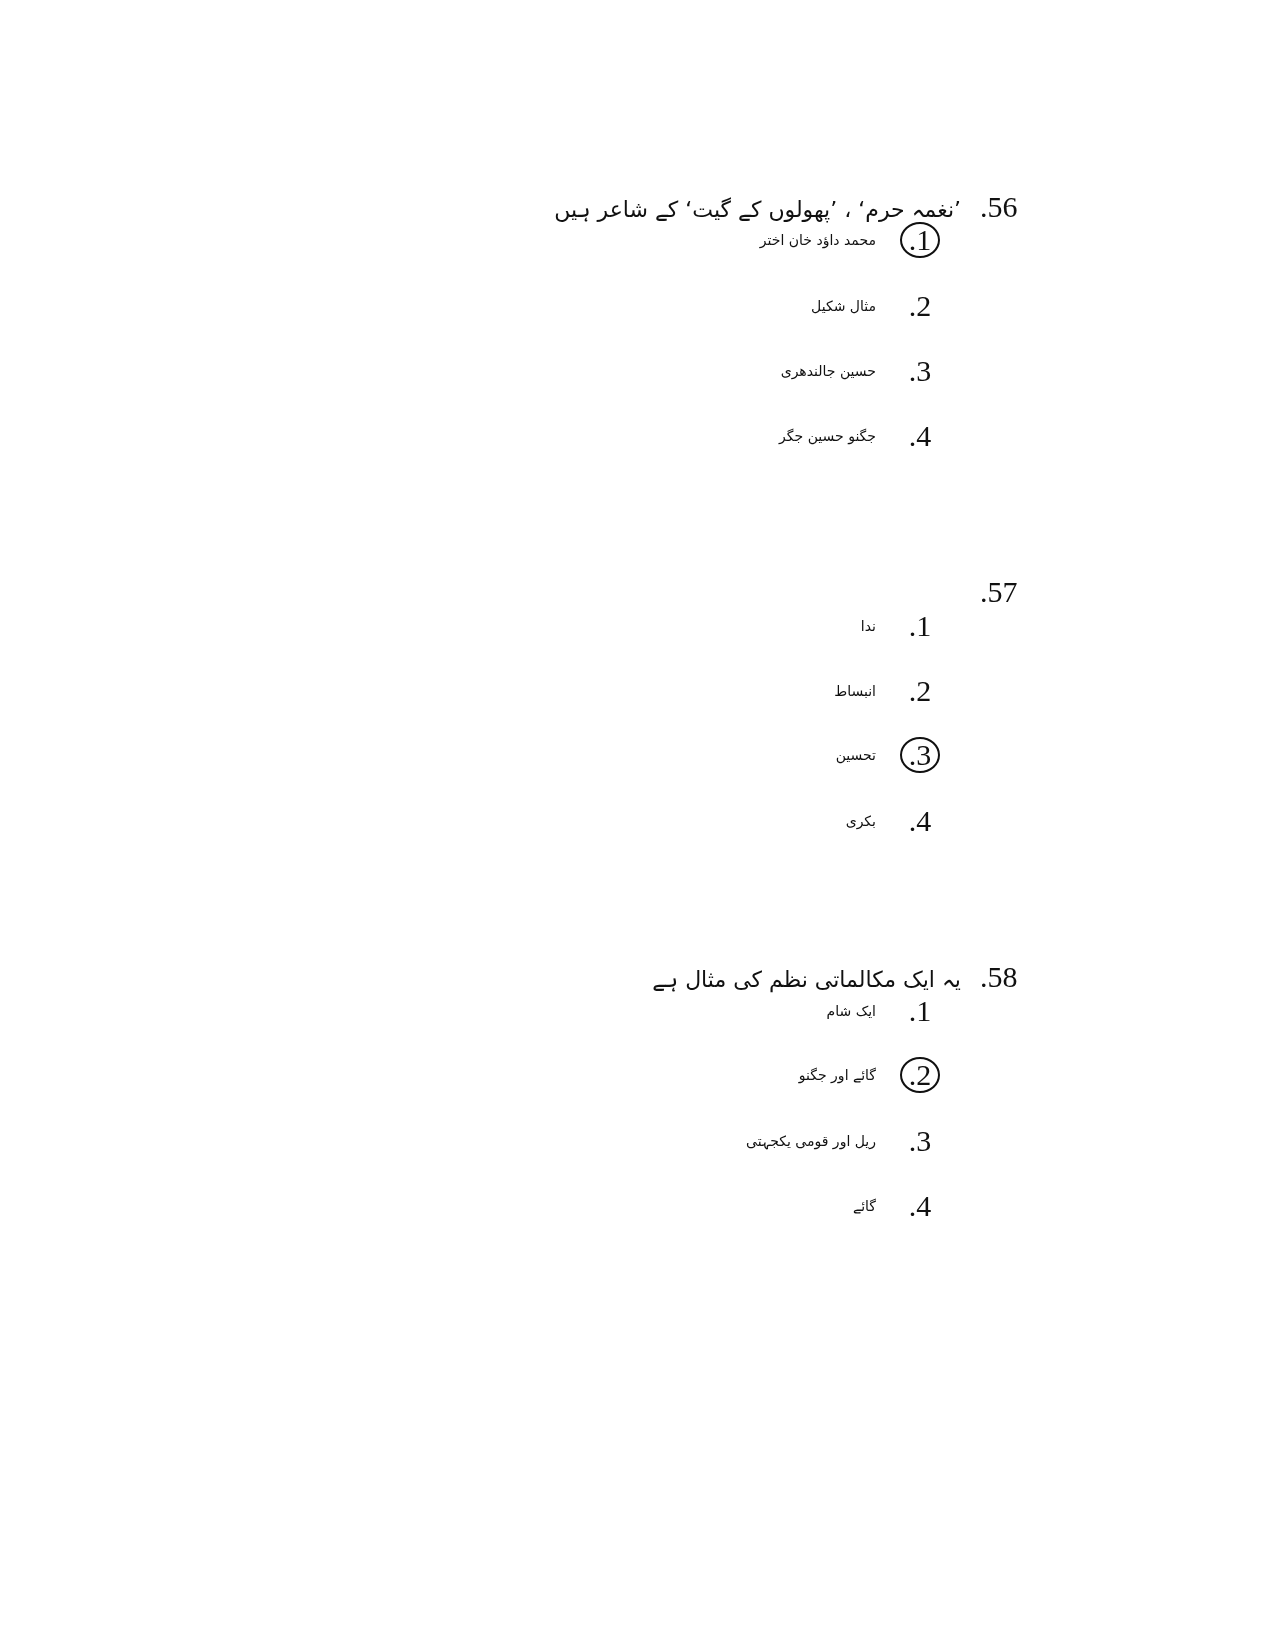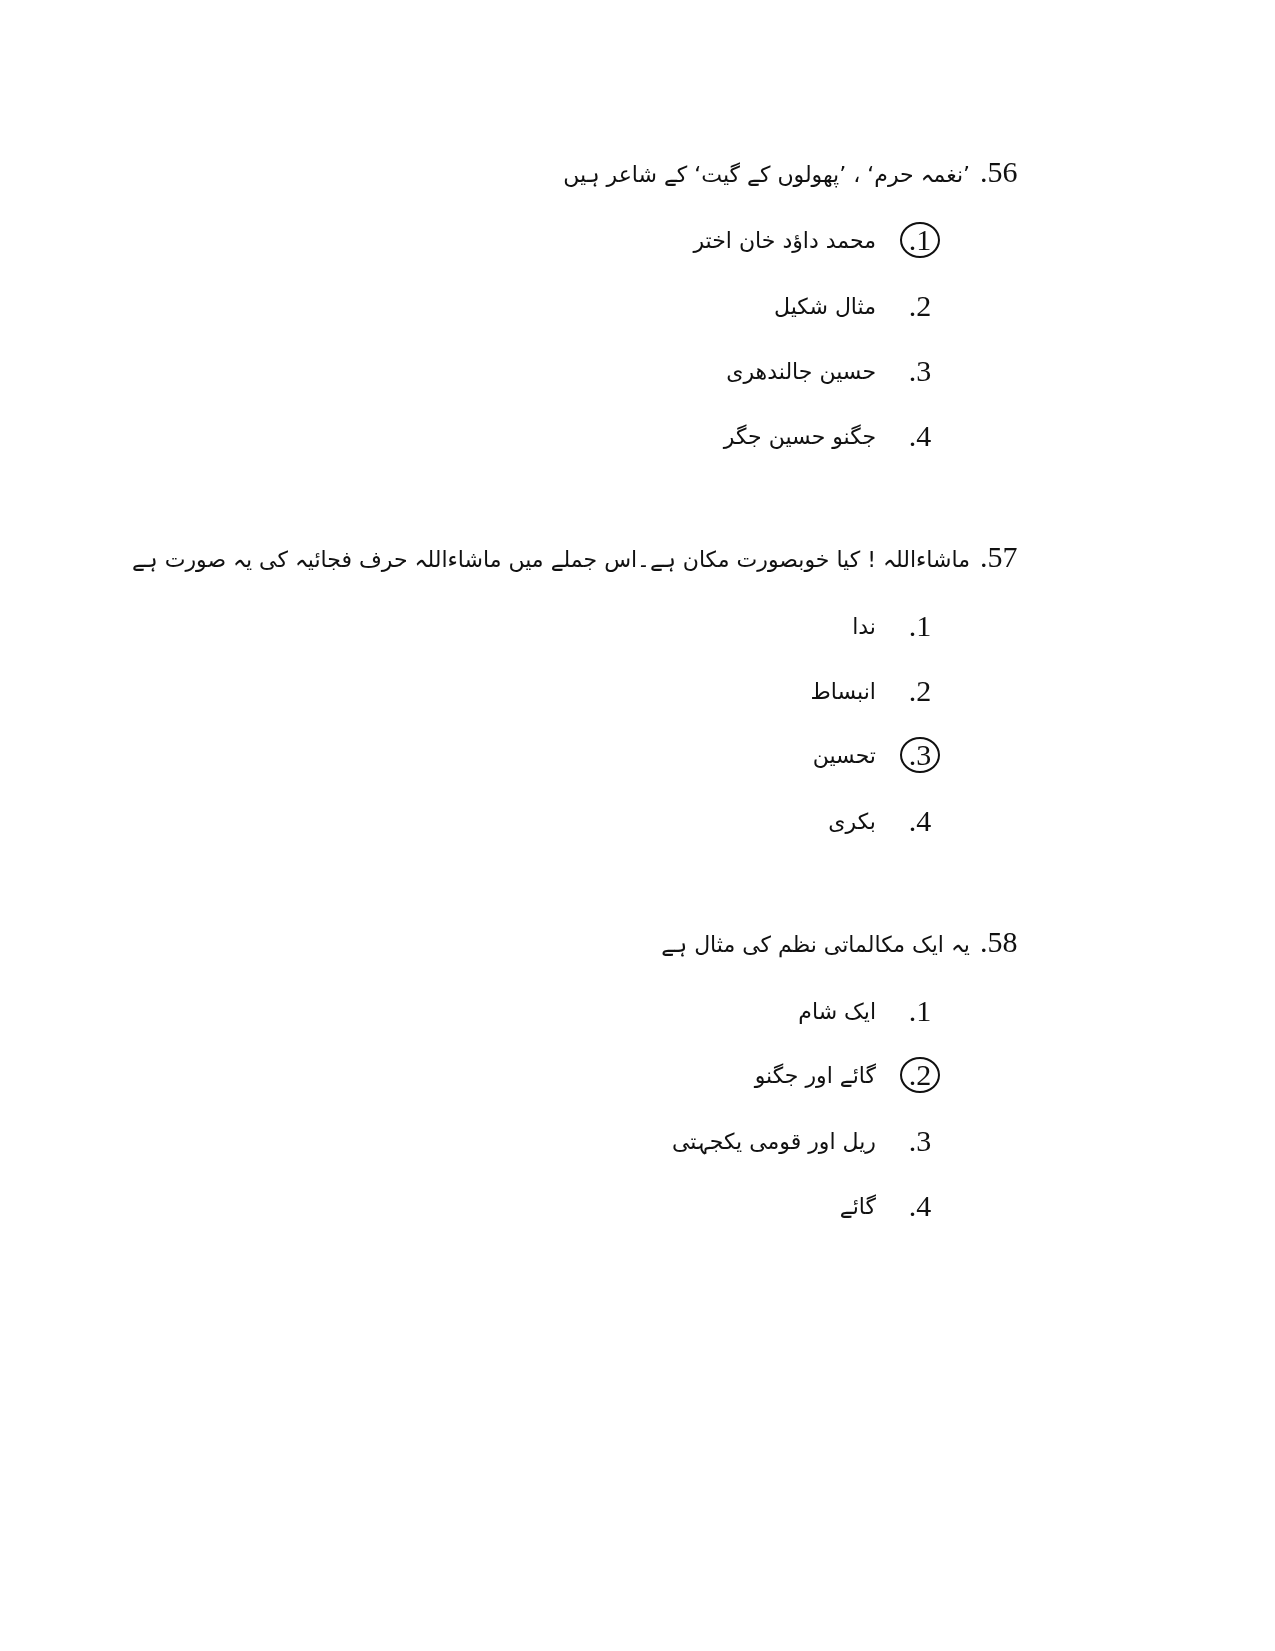--- a/index.html
+++ b/index.html
@@ -21,26 +21,27 @@
       flex-direction: row-reverse;
       align-items: baseline;
       white-space: nowrap;
     }
     .q-num {
       font-family: "Liberation Serif", serif;
       font-size: 30px;
       width: 70px;
       text-align: left;
       direction: ltr;
+      margin-top: 35px;
     }
     .q-text {
       direction: rtl;
       font-family: "DejaVu Sans", sans-serif;
       font-size: 22px;
-      margin-right: 10px;
+      margin-right: 19px;
     }
     .option {
       position: absolute;
       display: flex;
       flex-direction: row-reverse;
       align-items: center;
       white-space: nowrap;
     }
     .opt-num {
       font-family: "Liberation Serif", serif;
@@ -55,21 +56,21 @@
     .opt-num.circled {
       border: 2px solid #111;
       border-radius: 50%;
       width: 40px;
       height: 36px;
       line-height: 32px;
     }
     .opt-text {
       direction: rtl;
       font-family: "DejaVu Sans", sans-serif;
-      font-size: 22px;
+      font-size: 14px;
       margin-right: 24px;
     }
   </style>
 </head>
 <body>
 
 <div class="q-head" style="right:225px; top:155px;">
   <span class="q-num">.56</span>
   <span class="q-text">’نغمہ حرم‘ ، ’پھولوں کے گیت‘ کے شاعر ہیں</span>
 </div>
@@ -85,21 +86,20 @@
   <span class="opt-num">.3</span>
   <span class="opt-text">حسین جالندھری</span>
 </div>
 <div class="option" style="right:335px; top:417px;">
   <span class="opt-num">.4</span>
   <span class="opt-text">جگنو حسین جگر</span>
 </div>
 
 <div class="q-head" style="right:225px; top:540px;">
   <span class="q-num">.57</span>
-  <span class="q-text">ماشاءاللہ ! کیا خوبصورت مکان ہے۔اس جملے میں ماشاءاللہ حرف فجائیہ کی یہ صورت ہے</span>
 </div>
 <div class="option" style="right:335px; top:607px;">
   <span class="opt-num">.1</span>
   <span class="opt-text">ندا</span>
 </div>
 <div class="option" style="right:335px; top:672px;">
   <span class="opt-num">.2</span>
   <span class="opt-text">انبساط</span>
 </div>
 <div class="option" style="right:335px; top:737px;">

